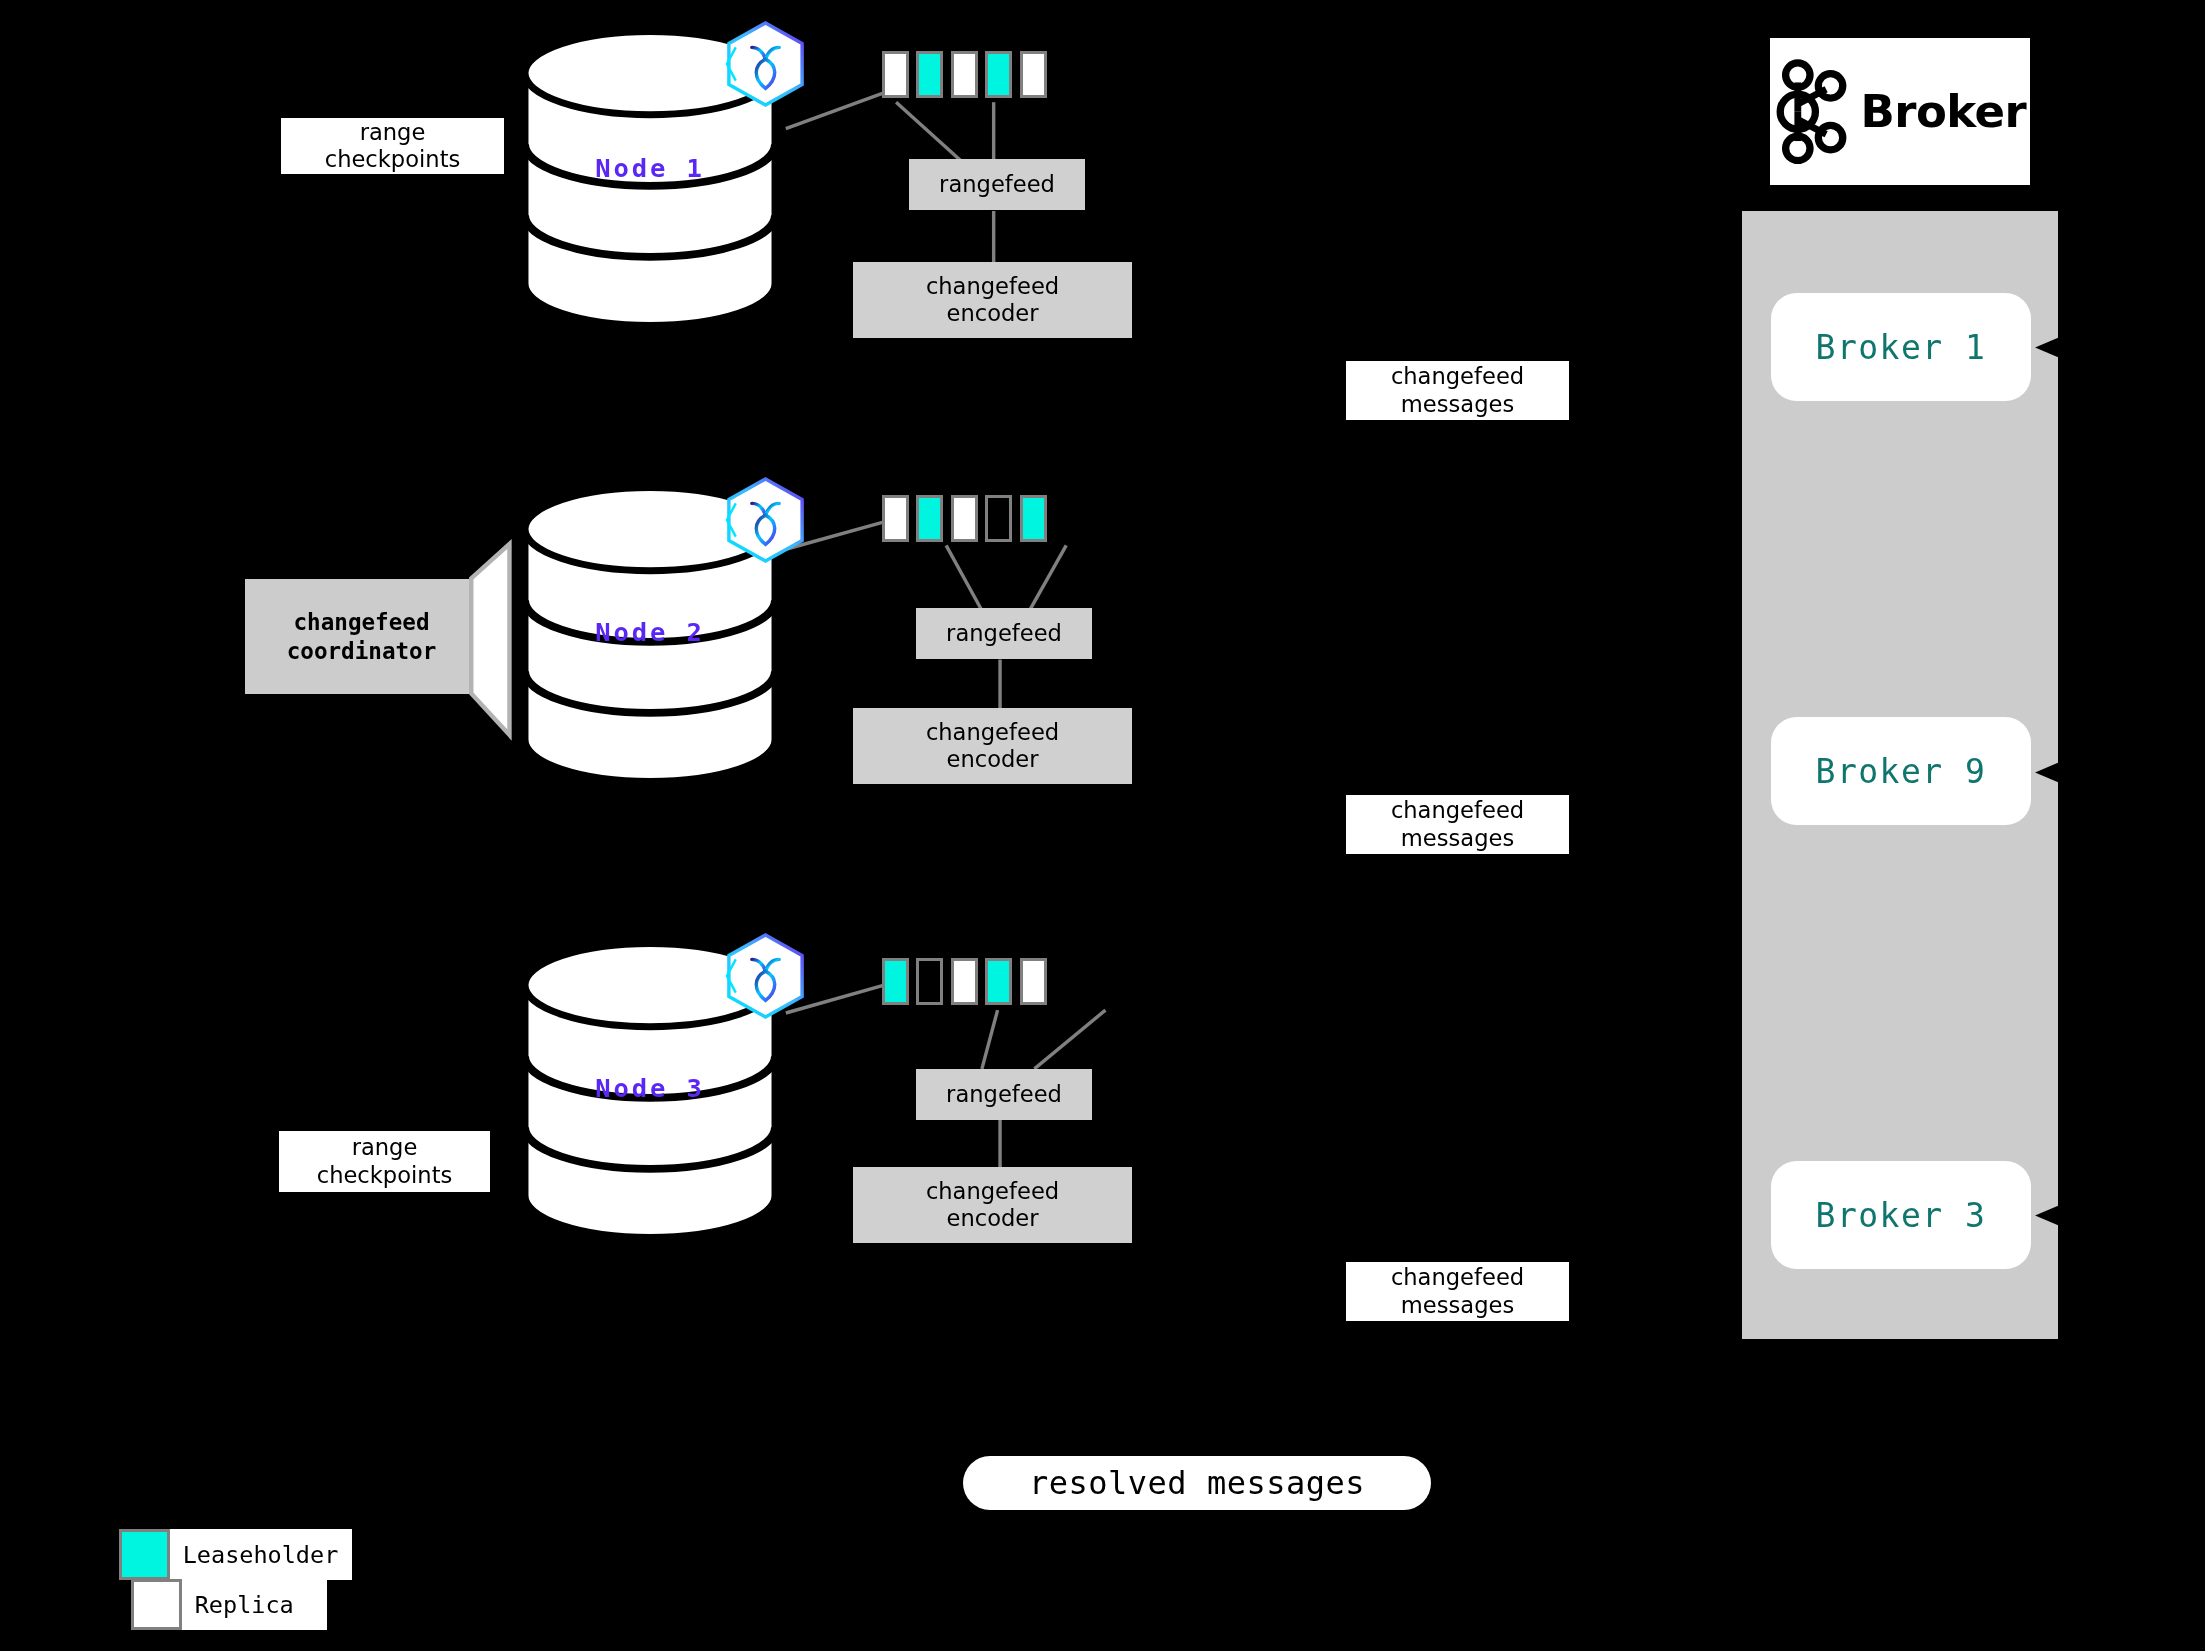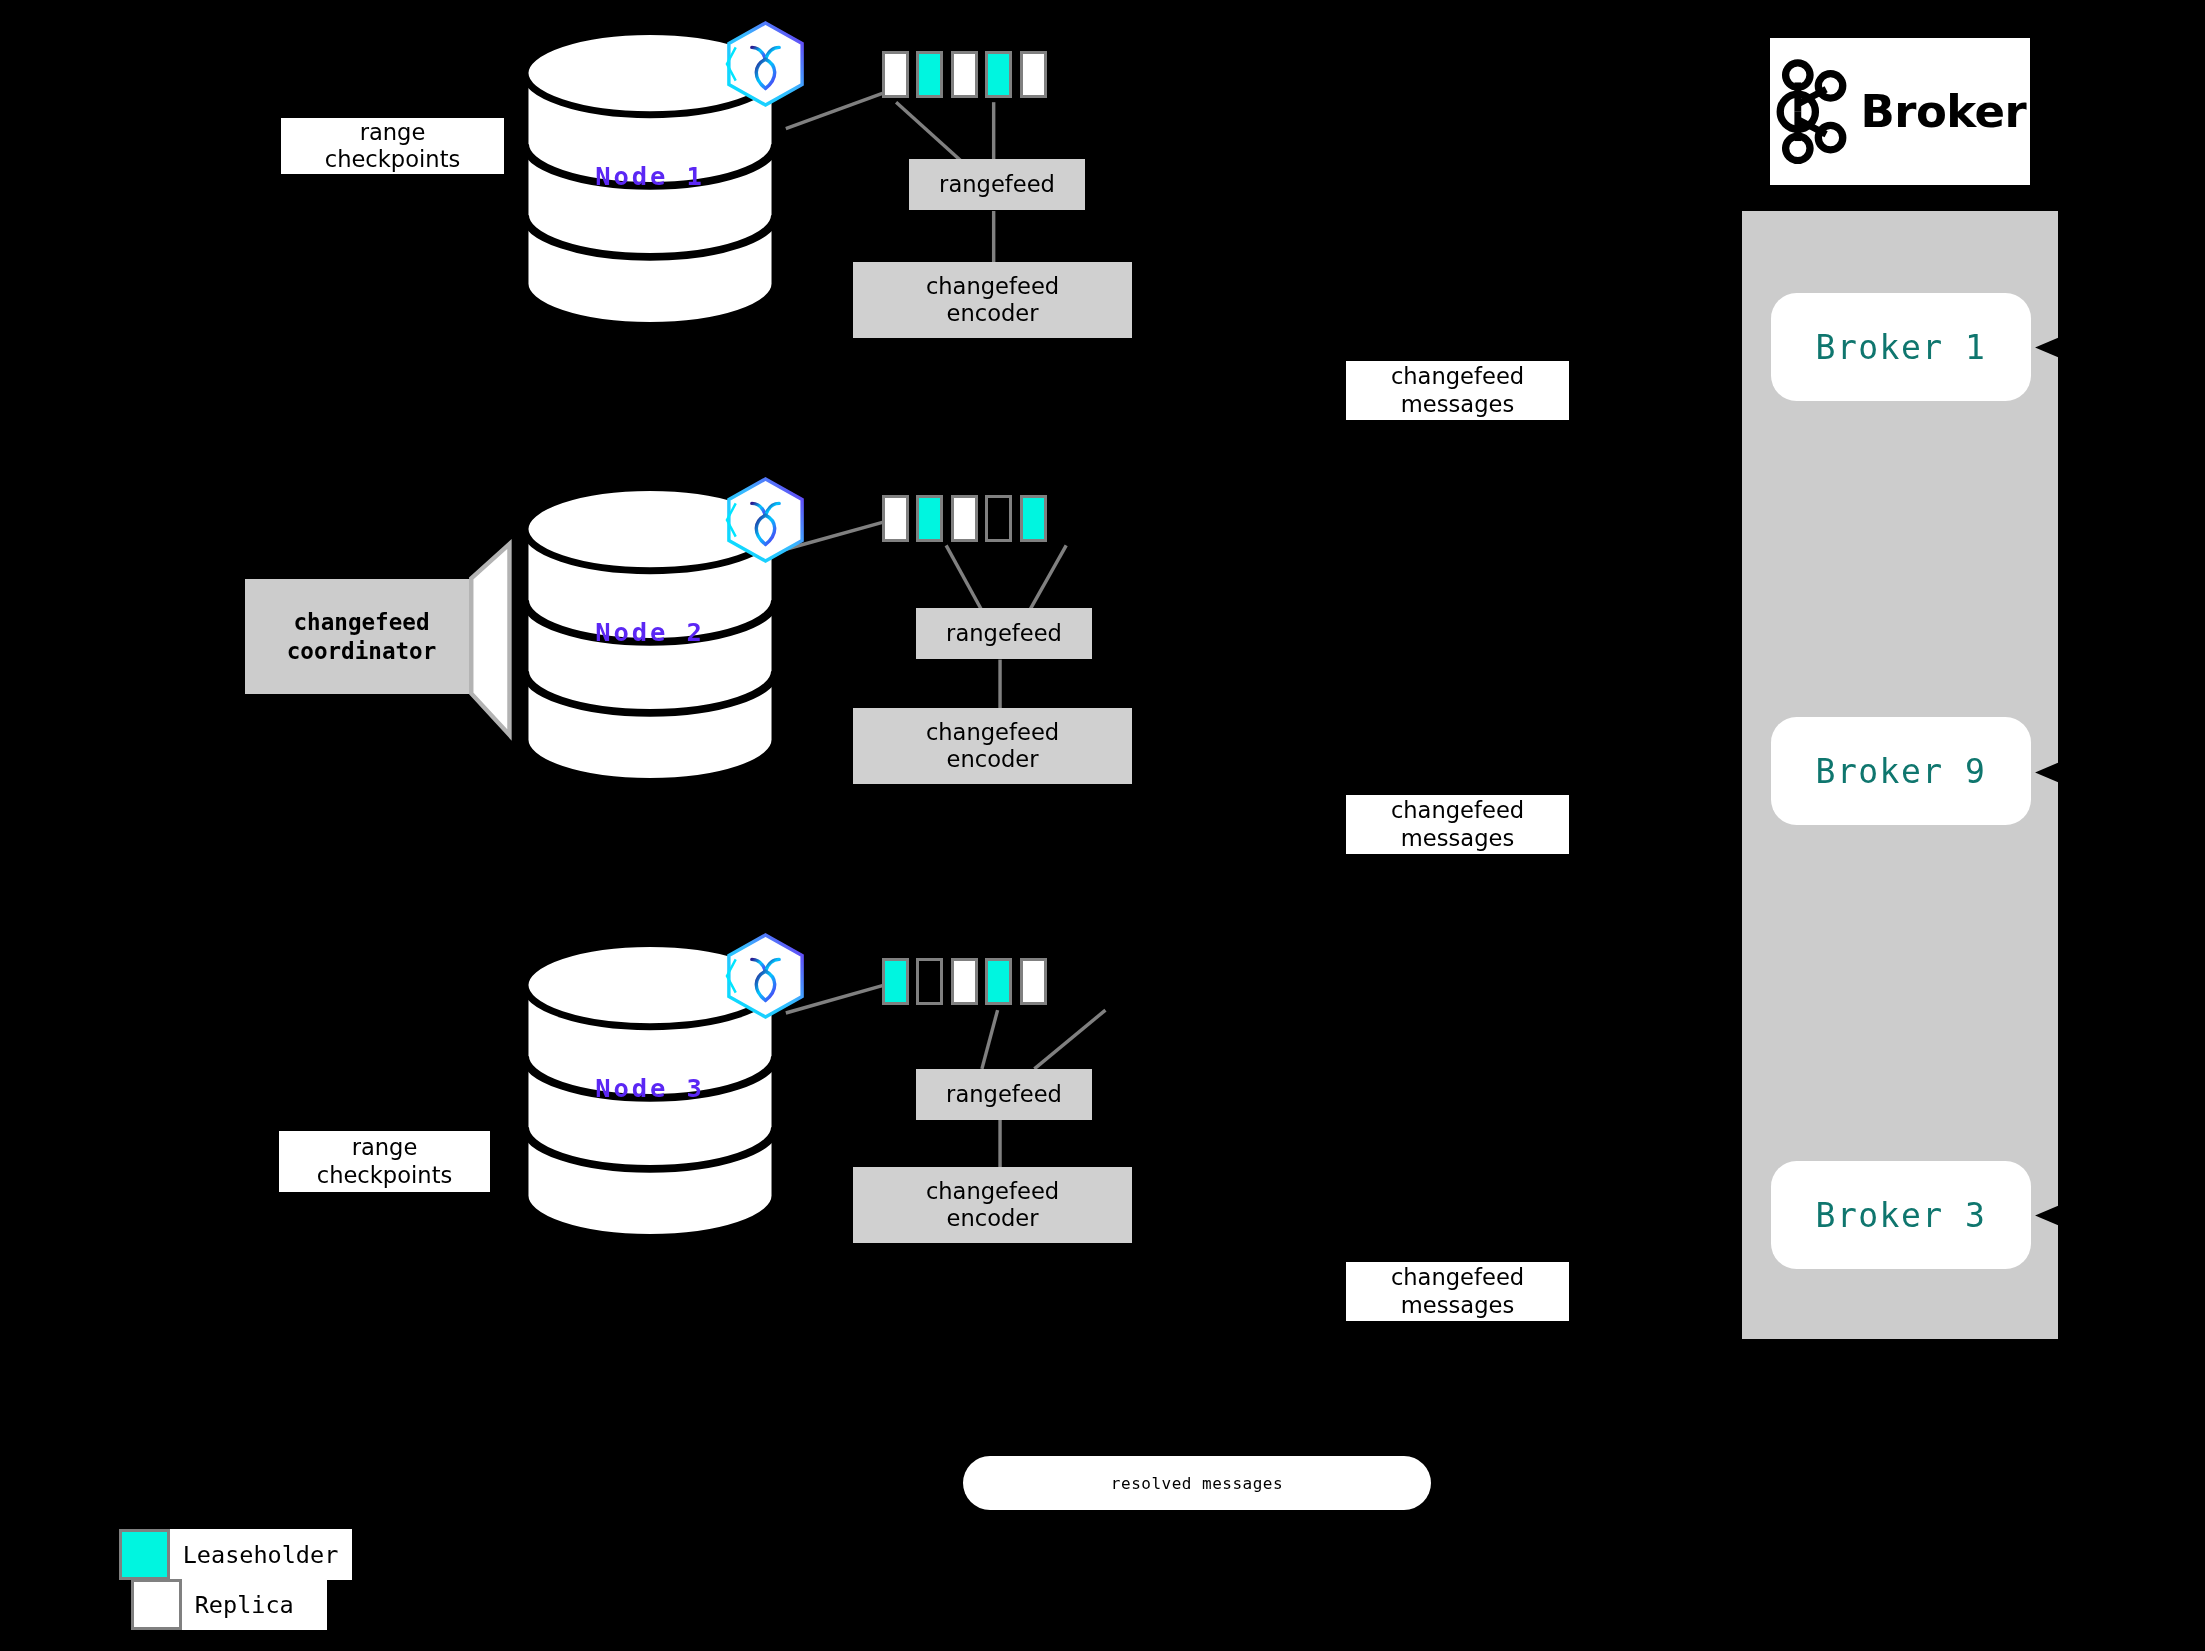--- a/index.html
+++ b/index.html
@@ -75,21 +75,21 @@
     display:flex;align-items:center;justify-content:center;
     font-family:"DejaVu Sans Mono","Liberation Mono",monospace;
     font-size:33px;color:#0f766e;letter-spacing:1.5px;
   }
 
   
   .pill{
     position:absolute;background:#ffffff;border-radius:490px;
     display:flex;align-items:center;justify-content:center;
     font-family:"DejaVu Sans Mono","Liberation Mono",monospace;
-    font-size:16px;color:#000;letter-spacing:0.5px;white-space:nowrap;
+    font-size:32px;color:#000;letter-spacing:0.5px;white-space:nowrap;
   }
 
   
   .legend{position:absolute;}
   .legend-row{position:absolute;display:flex;align-items:stretch;margin-top:19px;}
   .legend-sw{width:51px;height:51px;border:3.4px solid #808080;box-sizing:border-box;}
   .legend-sw.lease{background:#00f5e0;}
   .legend-sw.repl{background:#ffffff;}
   .legend-txt{
     background:#ffffff;color:#000;display:flex;align-items:center;
@@ -130,21 +130,21 @@
     <svg viewBox="0 0 530 600">
       <g fill="#ffffff" stroke="#000000" stroke-width="14">
         <path d="M10,90 L10,520 A255,85 0 0 0 520,520 L520,90 Z"></path>
         <ellipse cx="265" cy="90" rx="255" ry="85"></ellipse>
       </g>
       <g fill="none" stroke="#000000" stroke-width="16">
         <path d="M10,235 A255,85 0 0 0 520,235"></path>
         <path d="M10,380 A255,85 0 0 0 520,380"></path>
       </g>
     </svg>
-    <div class="node-label" style="top:132px;">Node 1</div>
+    <div class="node-label" style="top:124px;">Node 1</div>
   </div>
 
   <div class="crdb-logo" style="left:724px;top:19.6px;">
     <svg viewBox="0 0 170 180" width="83" height="88">
       <defs>
         <linearGradient id="hexg1" x1="0" y1="1" x2="1" y2="0">
           <stop offset="0%" stop-color="#00e5ff"></stop>
             <stop offset="55%" stop-color="#3ab6ff"></stop>
           <stop offset="100%" stop-color="#6f2bf5"></stop>
         </linearGradient>

